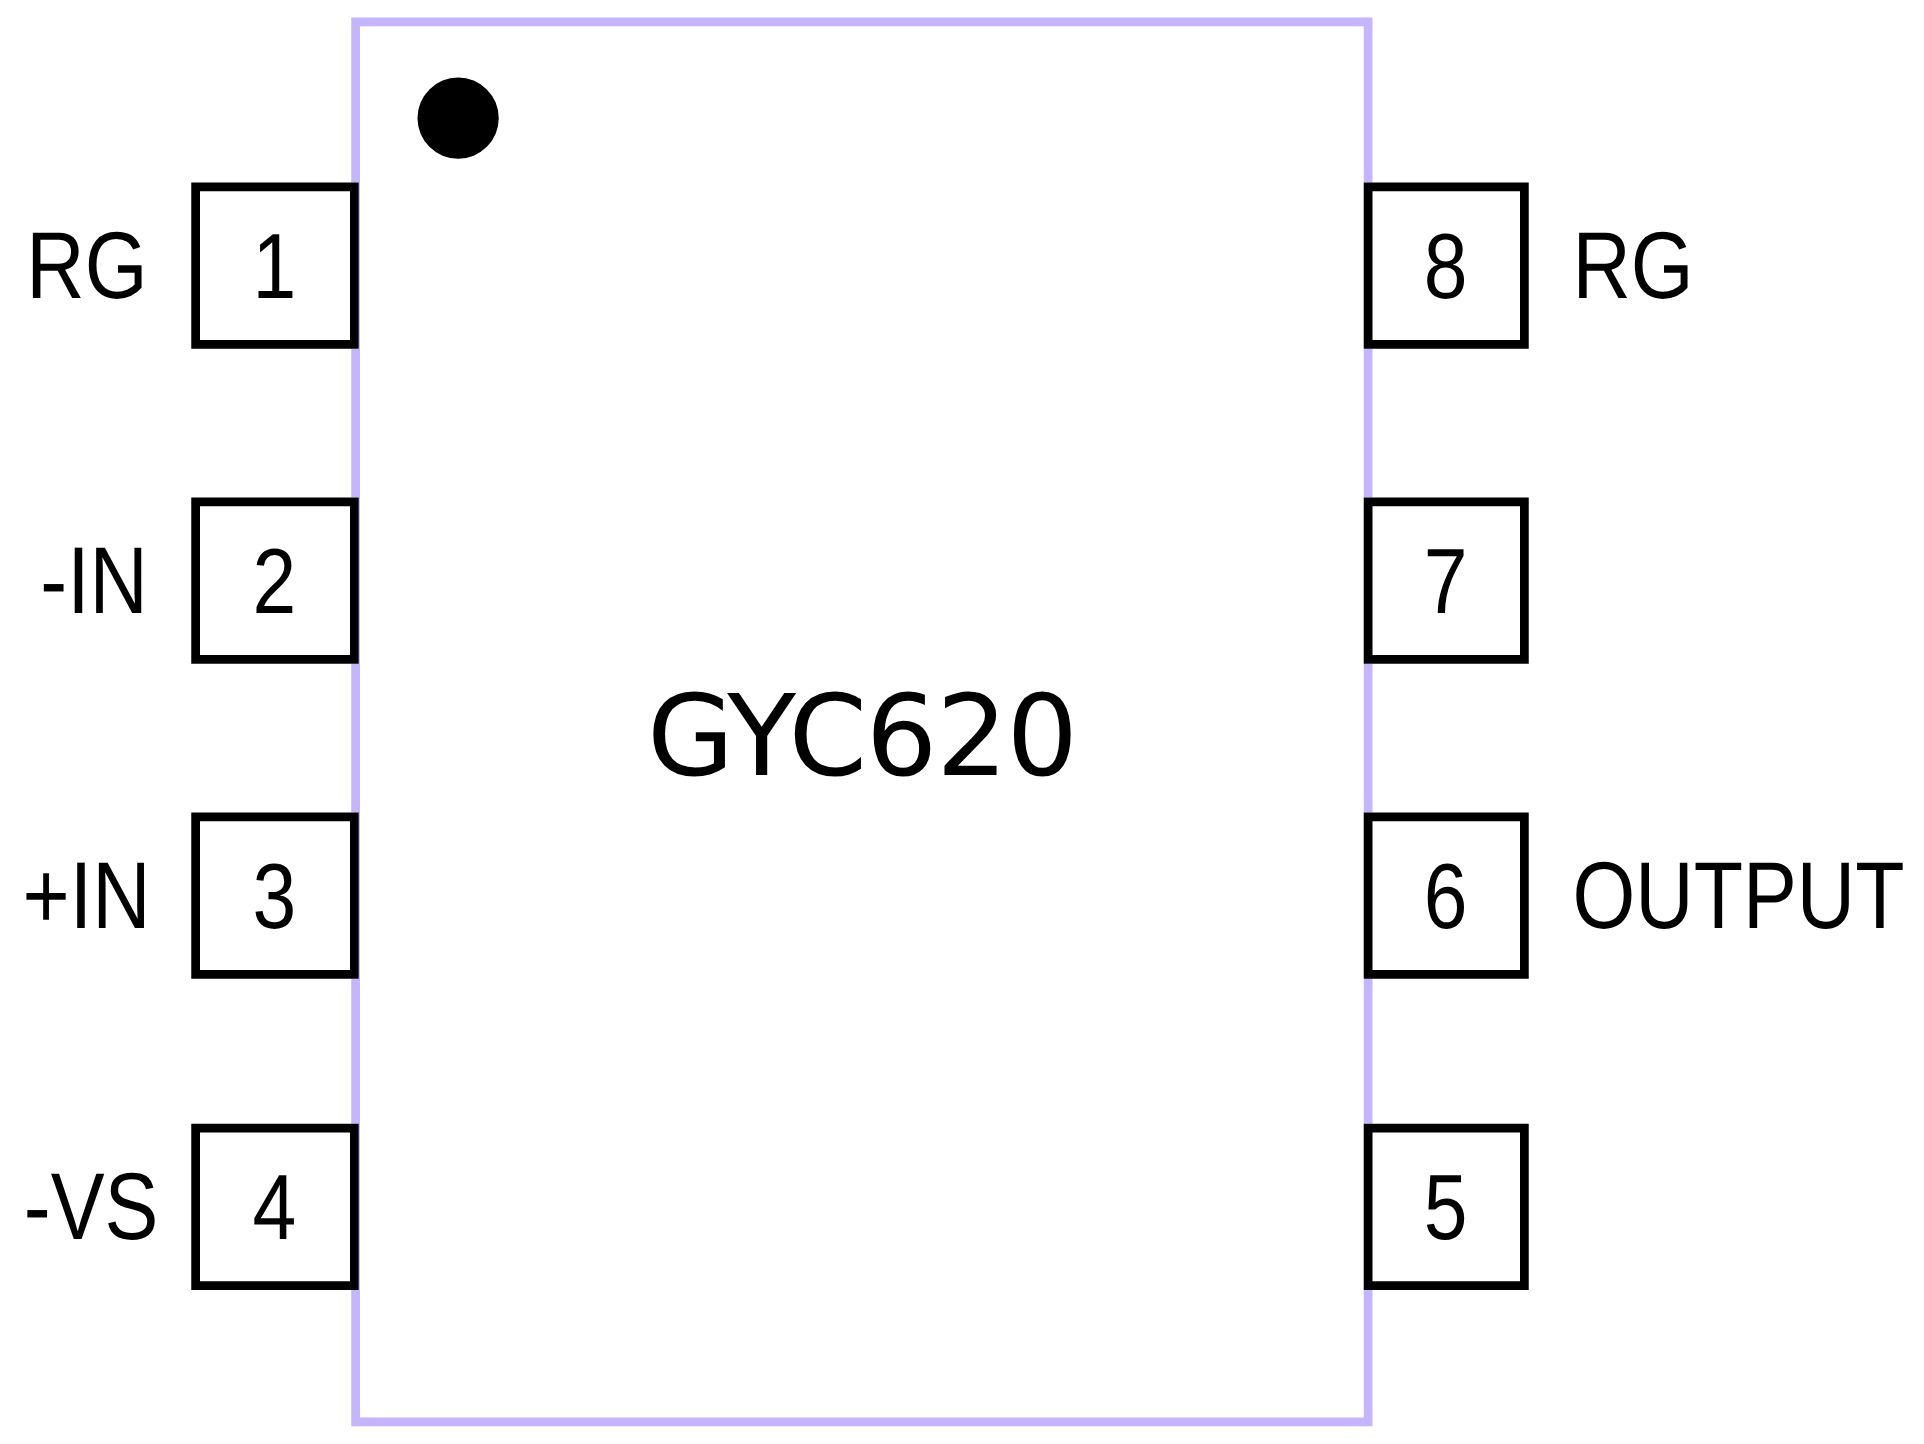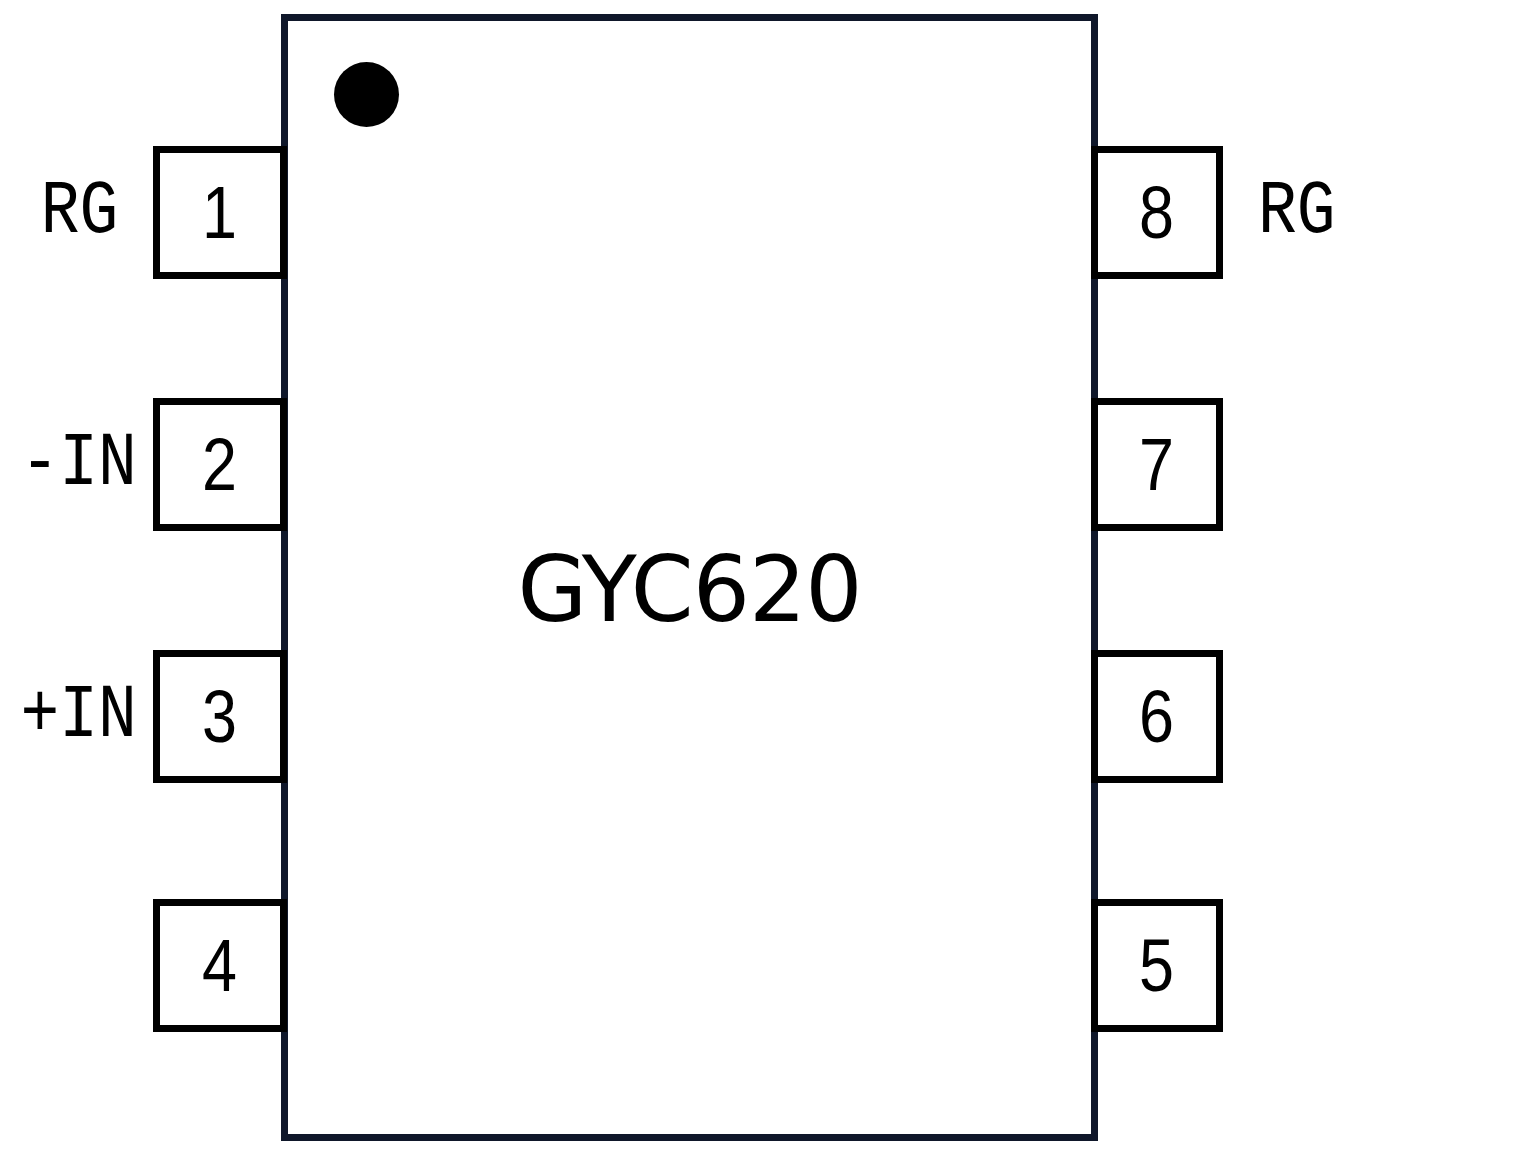--- a/index.html
+++ b/index.html
@@ -15,21 +15,21 @@
     overflow: hidden;
     font-family: "Liberation Sans", sans-serif;
     color: #000000;
   }
   .chip-body {
     position: absolute;
     left: 281px;
     top: 14px;
     width: 817px;
     height: 1127px;
-    border: 7px solid #0f172a;
+    border: 7px solid #c4b5fd;
     box-sizing: border-box;
     background: #ffffff;
   }
   .pin1-dot {
     position: absolute;
     left: 46px;   
     top: 41px;
     width: 65px;
     height: 65px;
     border-radius: 50%;
@@ -67,21 +67,20 @@
     transform: scaleX(0.85);
     transform-origin: 50% 50%;
     white-space: nowrap;
   }
   .pin-label {
     position: absolute;
     height: 133px;
     line-height: 133px;
     font-size: 76px;
     white-space: nowrap;
-    font-family: Liberation Mono, monospace;
   }
   .pin-label.left-side {
     left: 0;
     width: 118px;
     text-align: right;
   }
   .pin-label.right-side {
     left: 1258px;
     width: 280px;
     text-align: left;
@@ -122,36 +121,42 @@
     <span class="pin-number">2</span>
   </div>
 
   <div class="pin-label left-side row-2">
     <span>+IN</span>
   </div>
   <div class="pin-box left row-2">
     <span class="pin-number">3</span>
   </div>
 
+  <div class="pin-label left-side row-3">
+    <span>-VS</span>
+  </div>
   <div class="pin-box left row-3">
     <span class="pin-number">4</span>
   </div>
 
   <div class="pin-box right row-0">
     <span class="pin-number">8</span>
   </div>
   <div class="pin-label right-side row-0">
     <span>RG</span>
   </div>
 
   <div class="pin-box right row-1">
     <span class="pin-number">7</span>
   </div>
 
   <div class="pin-box right row-2">
     <span class="pin-number">6</span>
   </div>
+  <div class="pin-label right-side row-2">
+    <span>OUTPUT</span>
+  </div>
 
   <div class="pin-box right row-3">
     <span class="pin-number">5</span>
   </div>
 
 </div>
 
 </body></html>

